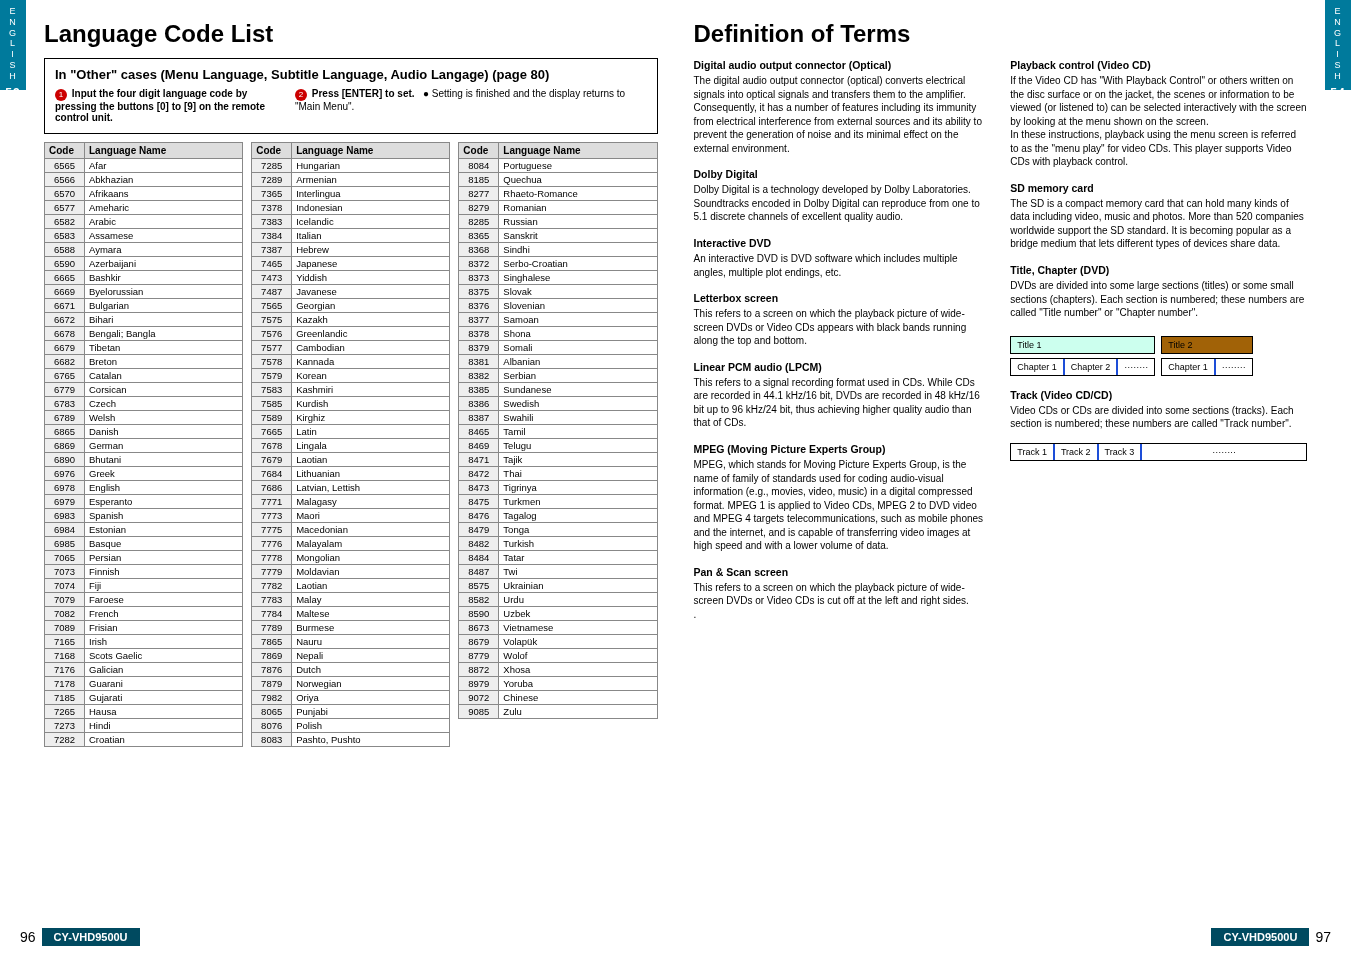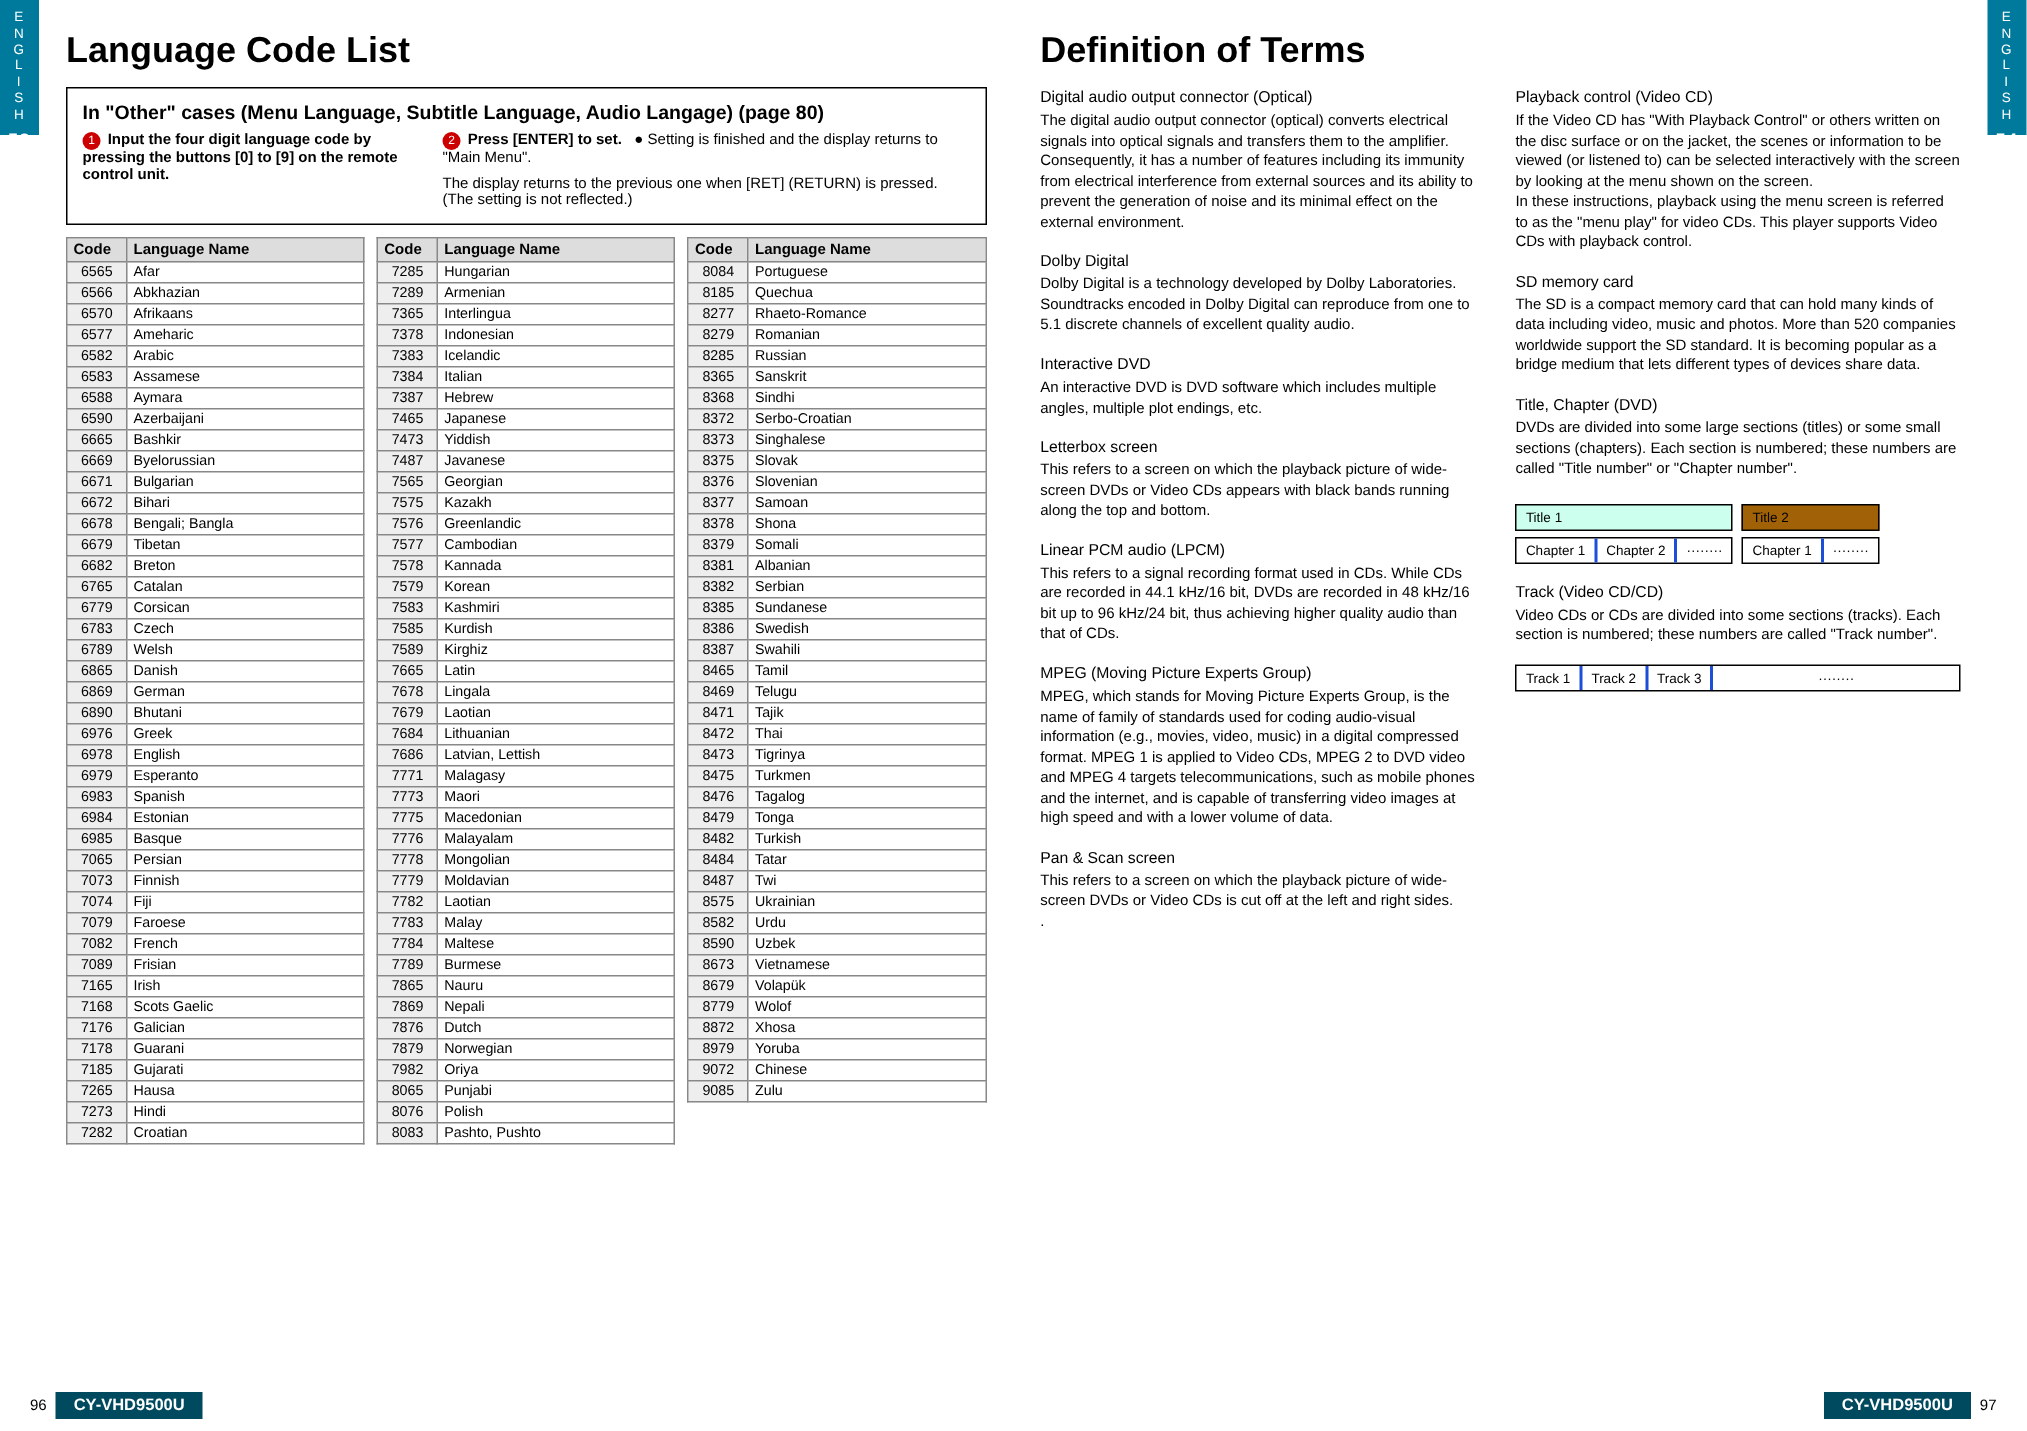--- a/index.html
+++ b/index.html
@@ -21,26 +21,26 @@
   .tables { display:flex; gap:8px; font-size:9.5px; }
   table { border-collapse:collapse; width:100%;border-radius:13px; }
   th { background:#ddd; border:1px solid #888; padding:2px 4px; font-weight:bold; text-align:left; font-size:10px;}
   td { border:1px solid #888; padding:1px 4px; }
   td.code { background:#eee; text-align:center; width:40px;}
   .tables > div { flex:1; }
   .footer { position:absolute; bottom:8px; left:0; right:0; display:flex; align-items:center; font-size:10px; }
   .page.left .footer { padding-left:14px; }
   .page.right .footer { padding-right:14px; justify-content:flex-end;}
   .model { background:#004a60; color:#fff; padding:3px 12px; font-weight:bold; font-size:11px;}
-  .pgnum { font-size:10px; margin:0 6px;}
+  .pgnum { font-size:14px; margin:0 6px;}
   
   .terms { display:flex; gap:20px; font-size:10px; line-height:1.35; }
   .terms-col { flex:1; }
   .term-block { margin-bottom:12px; }
-  .term-title { font-weight:normal; margin-bottom:2px; font-size:10.5px;}
+  .term-title { font-weight:bold; margin-bottom:2px; font-size:10.5px;}
   .diagram { border:1px solid #000; display:flex; font-size:9px; margin-top:4px; }
   .diagram .cell { border-right:2px solid #1d4ed8; padding:2px 6px; }
   .diagram .cell:last-child { border-right:none;}
   .diagram-wrap { display:flex; gap:6px; margin-top:4px;}
 </style>
 </head>
 <body>
 
 <div class="spread">
 
@@ -56,21 +56,20 @@
         <div class="intro-col" style="flex:0.9">
           <span class="red-num">1</span>
           <b>Input the four digit language code by pressing the buttons [0] to [9]  on the remote control unit.</b>
         </div>
         <div class="intro-col" style="flex:1.4">
           <div>
             <span class="red-num">2</span>
             <b>Press [ENTER] to set.</b>
             &nbsp;&nbsp;● <span>Setting is finished and the display returns to "Main Menu".</span>
           </div>
-          <div style="margin-top:6px">The display returns to the previous one when [RET] (RETURN) is pressed. (The setting is not reflected.)</div>
         </div>
       </div>
     </div>
     <div class="tables">
       <div>
           <table>
         <tbody>
               <tr>
                 <th>Code</th>
                 <th>Language Name</th>

